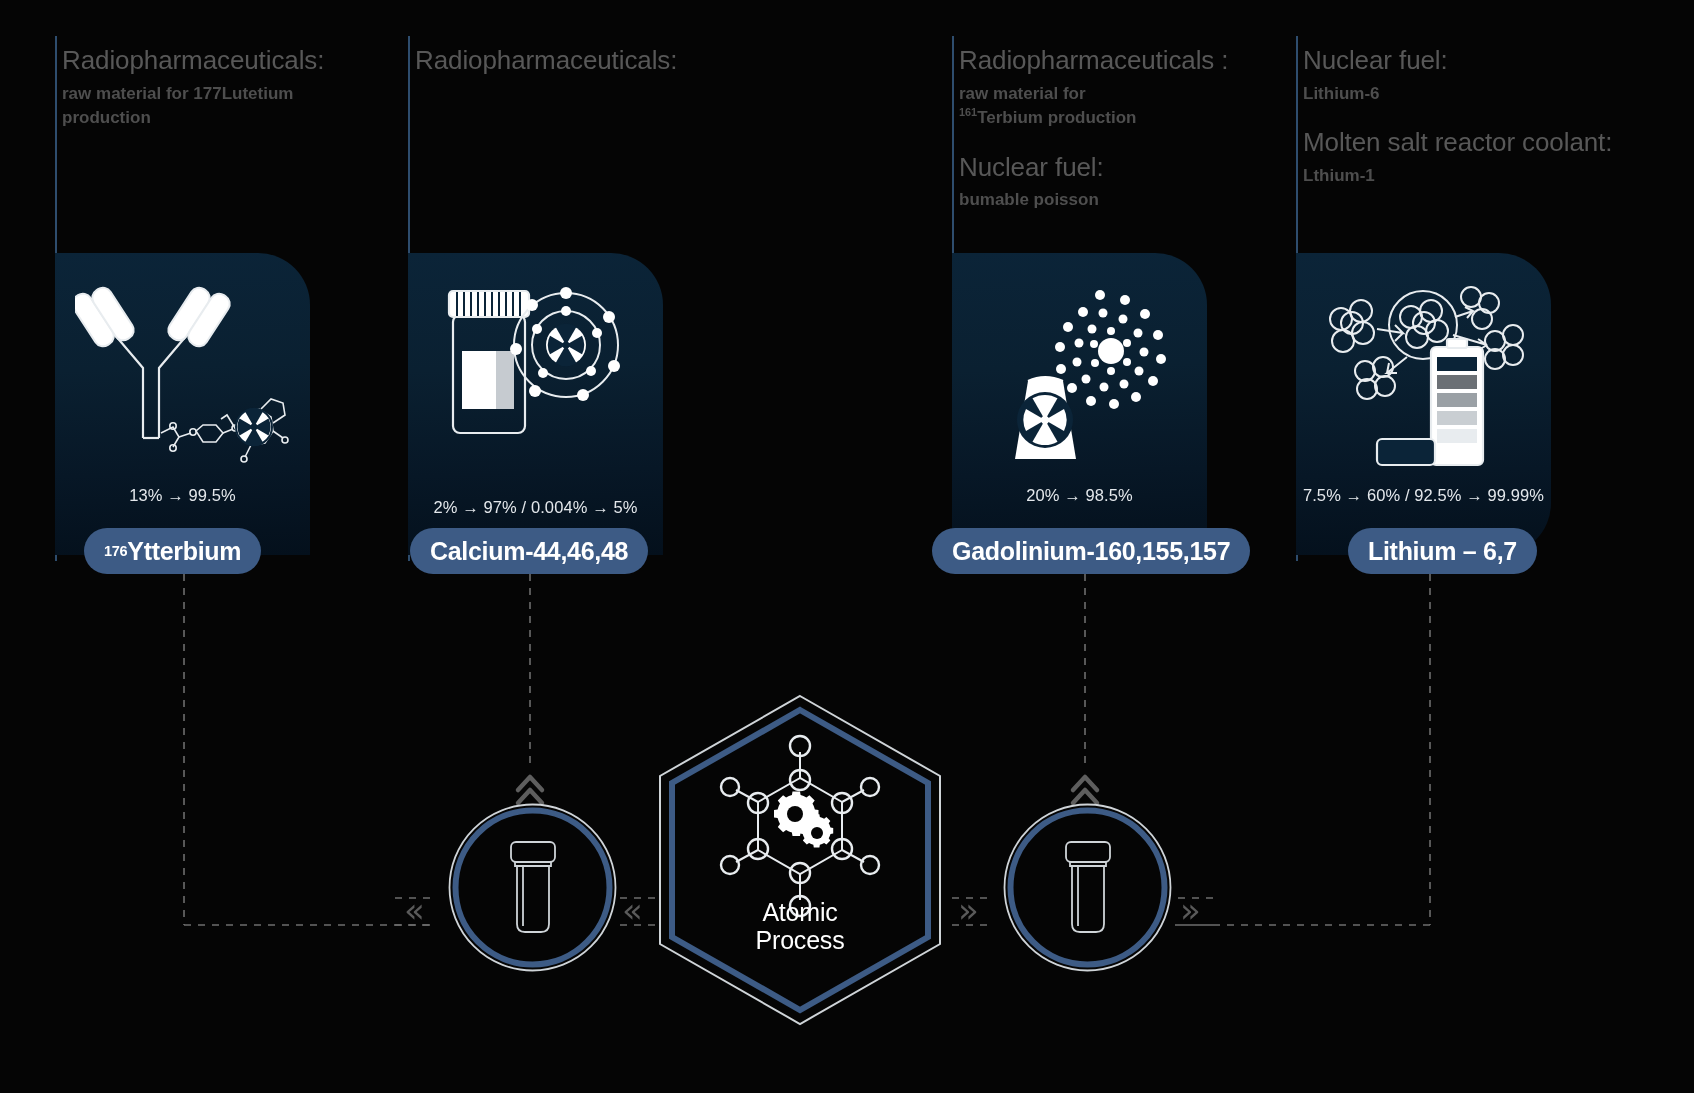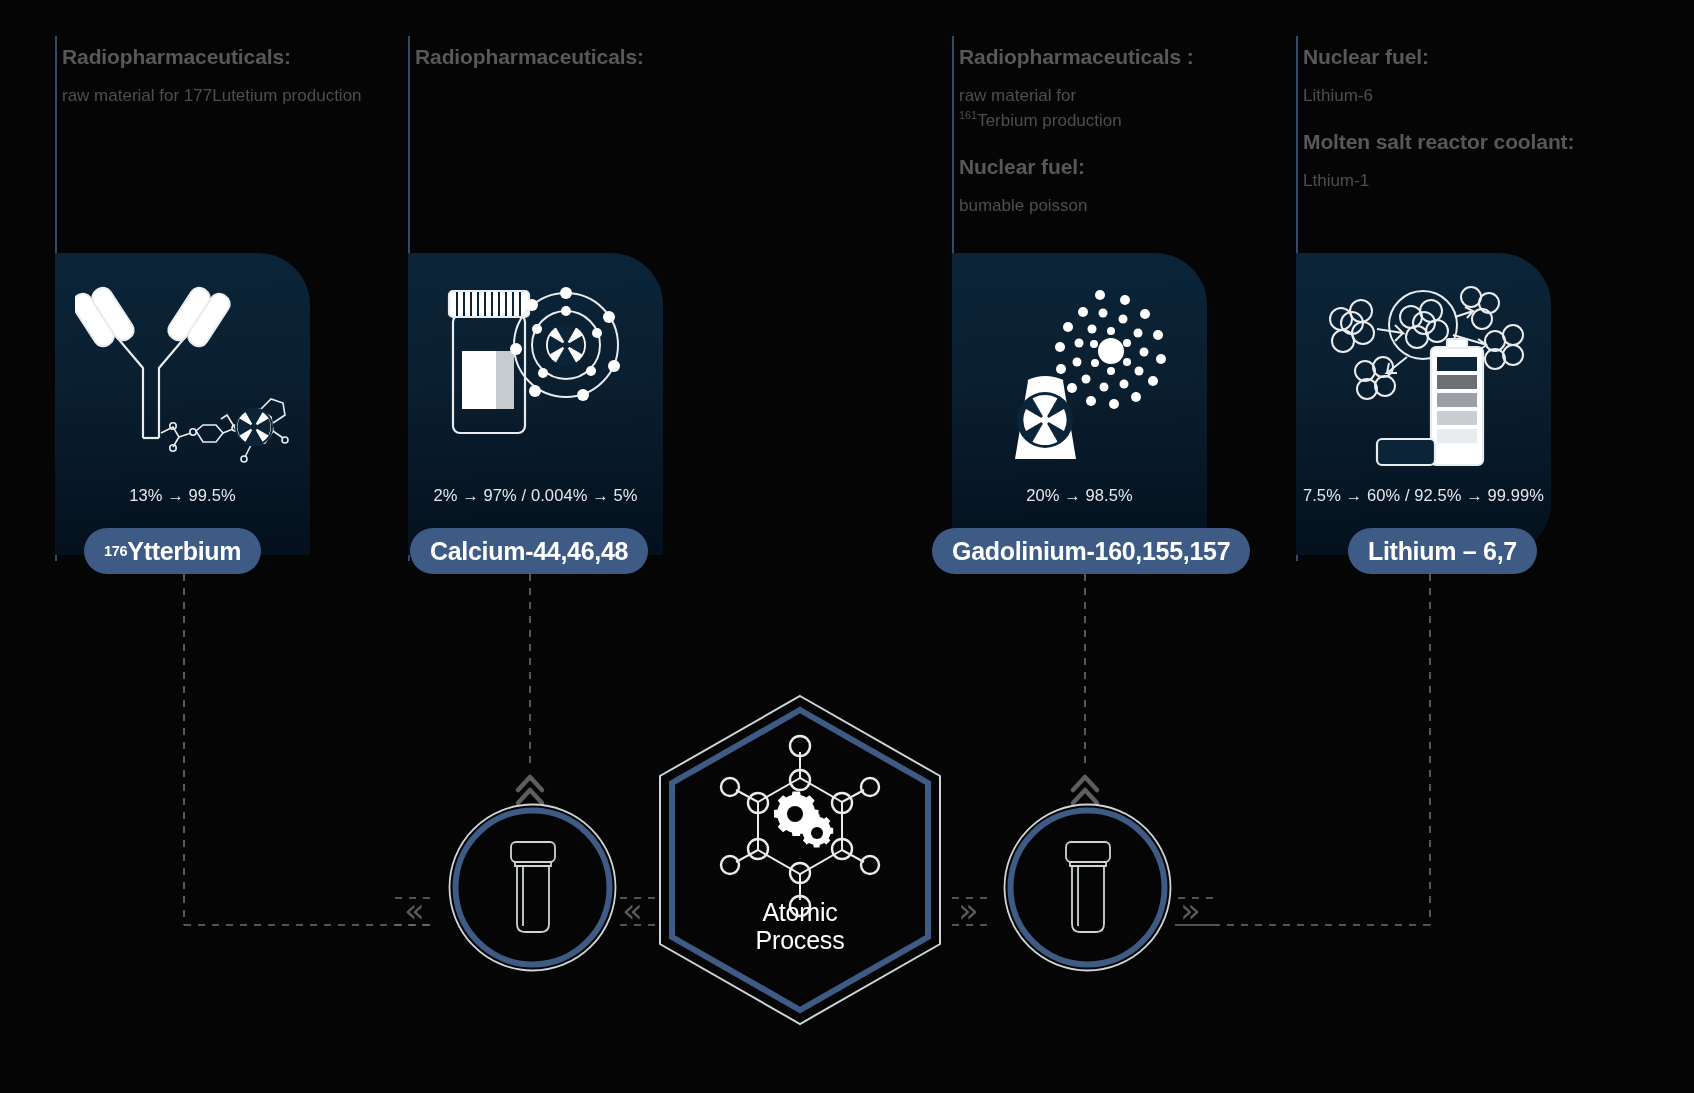--- a/index.html
+++ b/index.html
@@ -12,26 +12,26 @@
   #stage { position: relative; width: 1694px; height: 1093px; background:#050505; }
 
   
   .col { position: absolute; top: 0; }
   .col-rule {
     position: absolute; top: 36px; width: 2px;
     background: #2e4d6e;
   }
   .txtblock { position: absolute; }
   .t-head {
-    font-size: 21px; font-weight: bold; color: #585858;
+    font-size: 26px; font-weight: normal; color: #585858;
     letter-spacing: -0.1px; line-height: 1.25;
   }
   .t-sub {
-    font-size: 17px; color: #4e4e4e; line-height: 1.45; margin-top: 14px;
-    font-weight: normal;
+    font-size: 17px; color: #4e4e4e; line-height: 1.45; margin-top: 5px;
+    font-weight: bold;
   }
   .t-gap { height: 20px; }
   sup { font-size: 0.64em; vertical-align: super; line-height: 0; }
 
   
   .card {
     position: absolute;
     background: linear-gradient(178deg,#0b2438 0%,#0a2031 38%,#071726 72%,#04101c 100%);
     border-top-right-radius: 52px;
     border-bottom-left-radius: 0px;
@@ -215,21 +215,21 @@
               <circle cx="85" cy="76" r="6"></circle>
             <circle cx="101" cy="32" r="6"></circle>
             <circle cx="135" cy="38" r="5"></circle>
               <circle cx="166" cy="60" r="5"></circle>
             <circle cx="160" cy="98" r="5"></circle>
               <circle cx="112" cy="100" r="5"></circle>
             <circle cx="106" cy="56" r="5"></circle>
           </g>
         </svg>
       </div>
-      <div class="ratio" style="top:233px;">2% → 97% / 0.004% → 5%</div>
+      <div class="ratio" style="top:245px;">2% → 97% / 0.004% → 5%</div>
     </div>
 
     <div class="pill" style="left:410px; top:528px;">
       <sup></sup>
         <span>Calcium-44,46,48</span>
     </div>
   </div>
 
   <div class="col">
     <div class="col-rule" style="left:952px; height:525px;"></div>

